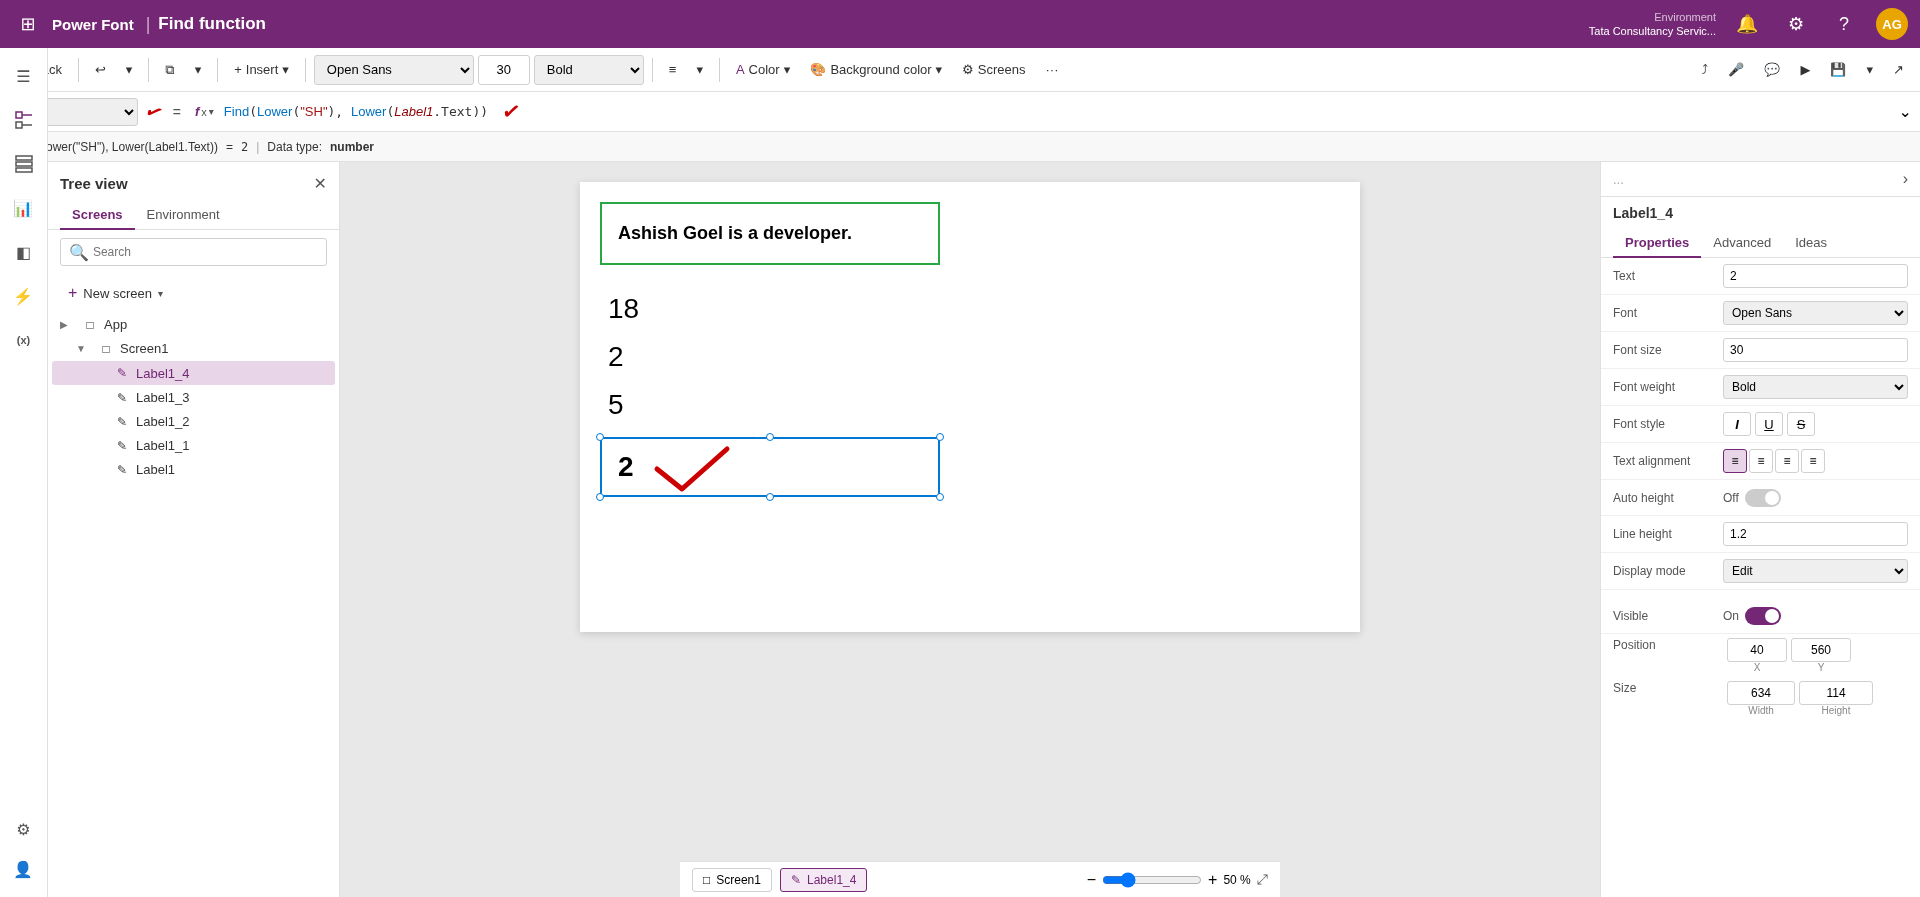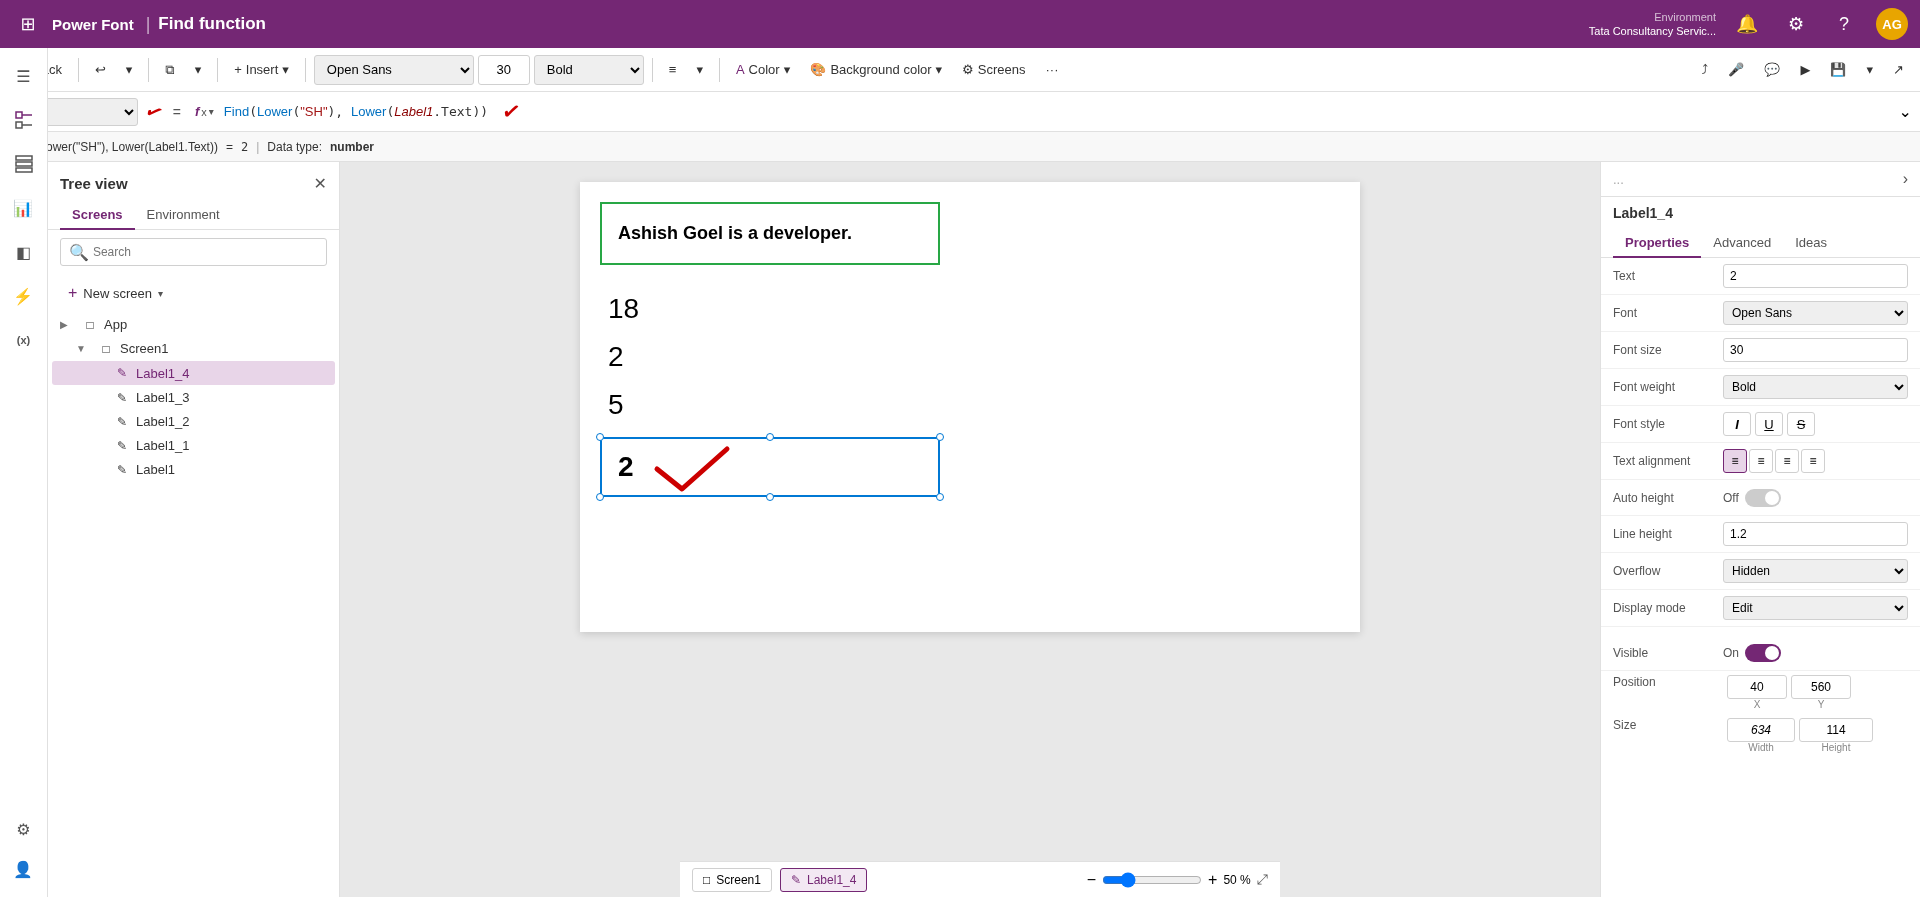--- a/index.html
+++ b/index.html
@@ -559,26 +559,20 @@
           <span class="toggle-slider" style="background:#ccc;"></span>
         </label>
       </div>
     </div>
 
     <div class="prop-row">
       <span class="prop-label">Line height</span>
       <input class="prop-input" type="text" value="1.2" style="">
     </div>
 
-    <div class="prop-row">
-      <span class="prop-label">Overflow</span>
-      <select class="prop-select">
-        <option>Hidden</option>
-      </select>
-    </div>
 
     <div class="prop-row">
       <span class="prop-label">Display mode</span>
       <select class="prop-select">
         <option>Edit</option>
       </select>
     </div>
 
     <div style="height:8px;"></div>
 
@@ -604,21 +598,21 @@
           <input class="pos-input" type="text" value="560" style="">
           <span class="pos-sub">Y</span>
         </div>
       </div>
     </div>
 
     <div class="pos-row">
       <span class="pos-label">Size</span>
       <div class="pos-pair">
         <div class="pos-group">
-          <input class="pos-input" style="width: 68px; font-style: italic;" type="text" value="634">
+          <input class="pos-input" style="width: 68px;" type="text" value="634">
           <span class="pos-sub">Width</span>
         </div>
         <div class="pos-group">
           <input class="pos-input" style="width: 74px;" type="text" value="114">
           <span class="pos-sub">Height</span>
         </div>
       </div>
     </div>
   </div>
 

